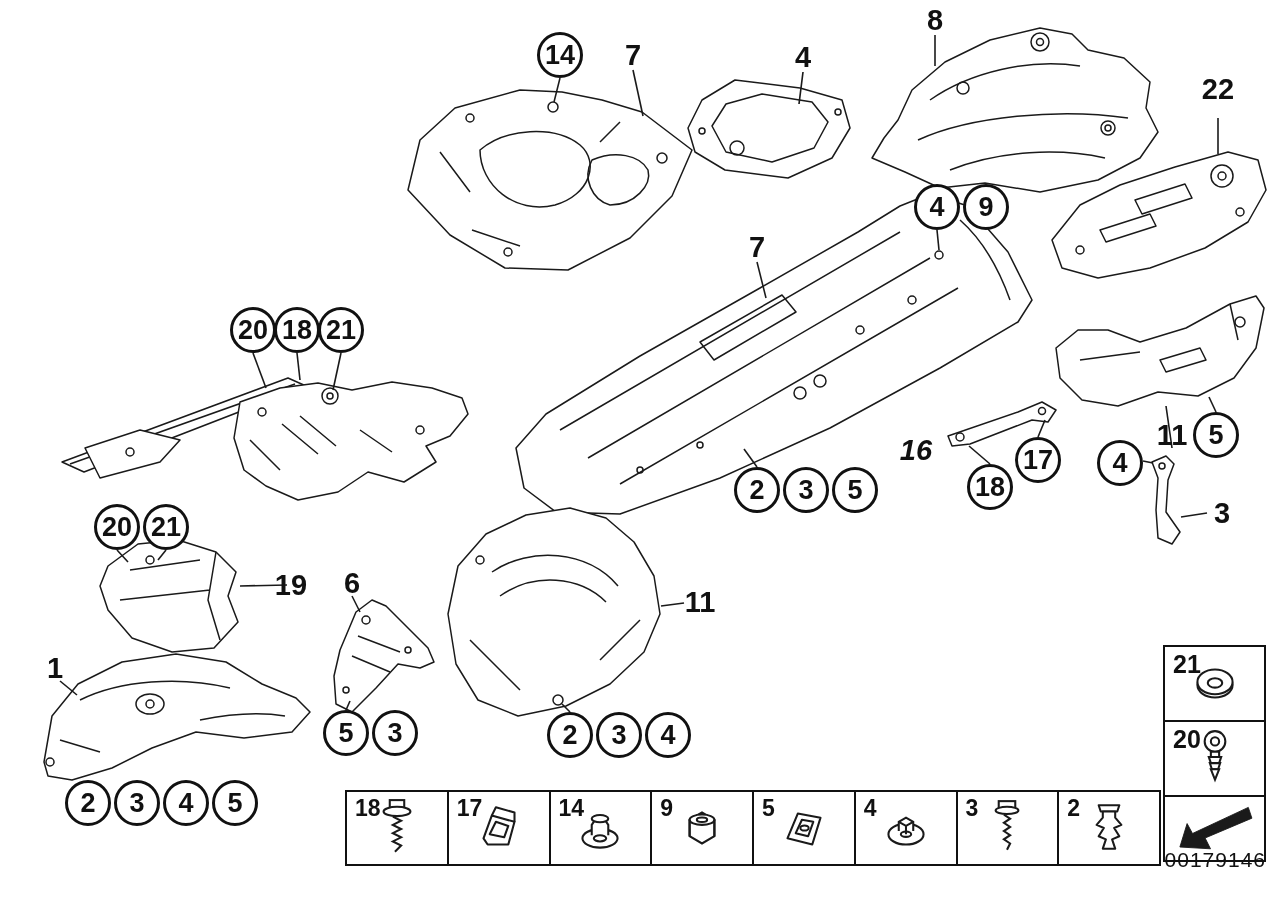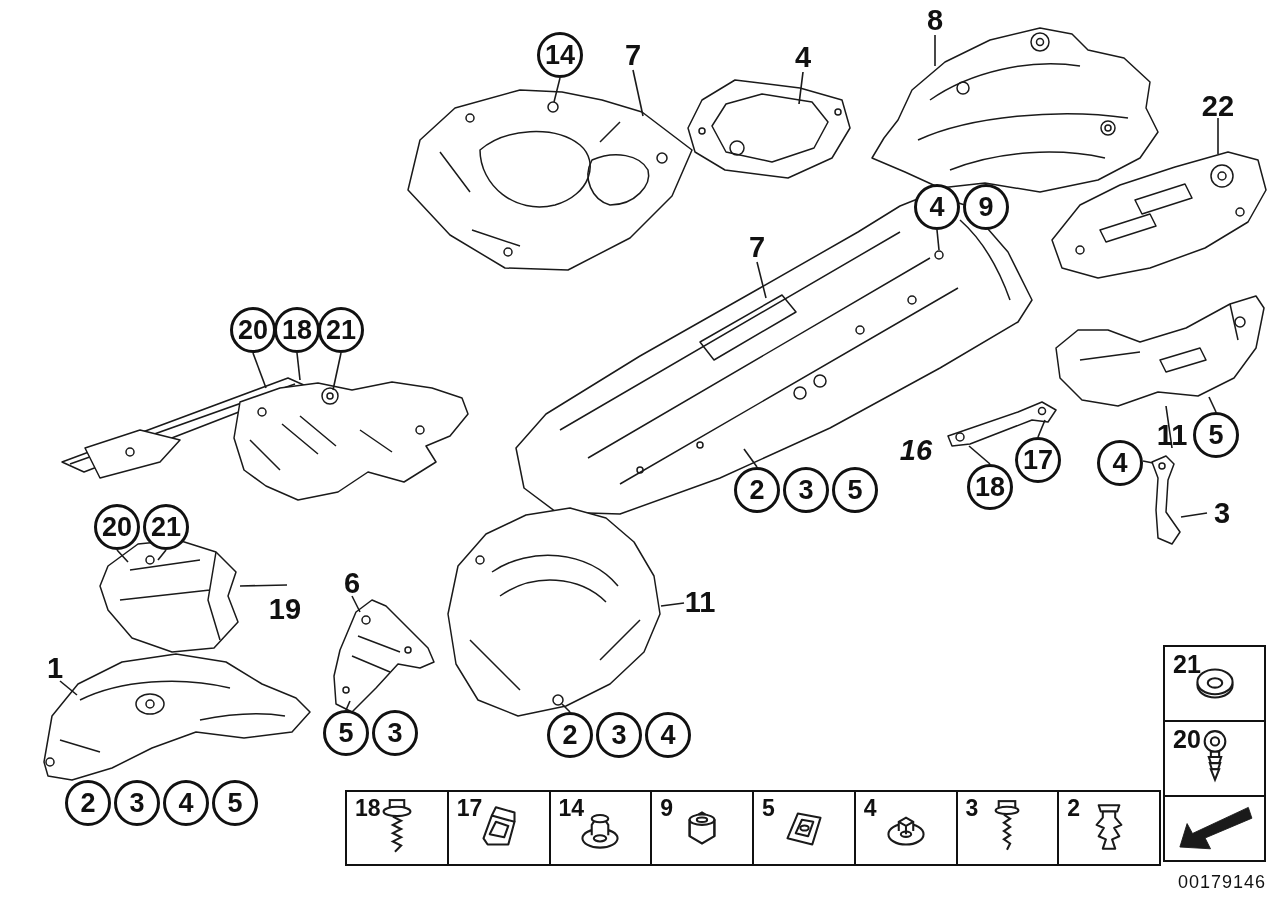--- a/index.html
+++ b/index.html
@@ -33,22 +33,22 @@
     position:absolute; left:1163px; top:645px; width:103px;
     border:2px solid #111; background:#fff; z-index:6;
   }
   .side-cell { height:75px; border-bottom:2px solid #111; position:relative; display:flex; }
   .side-cell:last-child { border-bottom:none; height:63px; }
   .side-cell .legend-num { font-size:25px; }
   .side-cell .fastener-icon { width:50px; height:62px; }
   .arrow-icon { margin:auto; width:88px; height:54px; }
 
   #part-number {
-    position:absolute; right:22px; top:872px;
-    font-size:18px; letter-spacing:1px; z-index:6;
+    position:absolute; right:22px; top:848px;
+    font-size:21px; letter-spacing:1px; z-index:6;
   }
 </style>
 </head>
 <body>
 
 <div id="canvas">
 
   <svg id="line-art" width="1288" height="910" viewBox="0 0 1288 910" xmlns="http://www.w3.org/2000/svg" xmlns:xlink="http://www.w3.org/1999/xlink">
     <defs>
       <symbol id="sym-screw-washer" viewBox="0 0 40 60">
@@ -281,40 +281,40 @@
       <line x1="346" y1="710" x2="350" y2="701"></line>
       <line x1="570" y1="712" x2="562" y2="704"></line>
     </g>
   </svg>
 
   <div id="callout-layer">
       <div class="callout-circle" style="left: 560px; top: 55px;">14</div>
       <div class="part-label" style="left: 633px; top: 55px;">7</div>
       <div class="part-label" style="left: 803px; top: 57px;">4</div>
       <div class="part-label" style="left: 935px; top: 20px;">8</div>
-      <div class="part-label" style="left: 1218px; top: 106px;">22</div>
+      <div class="part-label" style="left: 1218px; top: 89px;">22</div>
       <div class="callout-circle" style="left: 937px; top: 207px;">4</div>
       <div class="callout-circle" style="left: 986px; top: 207px;">9</div>
       <div class="part-label" style="left: 757px; top: 247px;">7</div>
       <div class="callout-circle" style="left: 253px; top: 330px;">20</div>
       <div class="callout-circle" style="left: 297px; top: 330px;">18</div>
       <div class="callout-circle" style="left: 341px; top: 330px;">21</div>
       <div class="part-label" style="left: 916px; top: 450px; font-style: italic;">16</div>
       <div class="callout-circle" style="left: 1038px; top: 460px;">17</div>
       <div class="callout-circle" style="left: 990px; top: 487px;">18</div>
       <div class="callout-circle" style="left: 1120px; top: 463px;">4</div>
       <div class="part-label" style="left: 1172px; top: 435px;">11</div>
       <div class="callout-circle" style="left: 1216px; top: 435px;">5</div>
       <div class="part-label" style="left: 1222px; top: 513px;">3</div>
       <div class="callout-circle" style="left: 757px; top: 490px;">2</div>
       <div class="callout-circle" style="left: 806px; top: 490px;">3</div>
       <div class="callout-circle" style="left: 855px; top: 490px;">5</div>
       <div class="callout-circle" style="left: 117px; top: 527px;">20</div>
       <div class="callout-circle" style="left: 166px; top: 527px;">21</div>
-      <div class="part-label" style="left: 285px; top: 585px; margin-top: 24px;">19</div>
+      <div class="part-label" style="left: 291px; top: 585px;">19</div>
       <div class="part-label" style="left: 352px; top: 583px;">6</div>
       <div class="part-label" style="left: 700px; top: 602px;">11</div>
       <div class="part-label" style="left: 55px; top: 668px;">1</div>
       <div class="callout-circle" style="left: 346px; top: 733px;">5</div>
       <div class="callout-circle" style="left: 395px; top: 733px;">3</div>
       <div class="callout-circle" style="left: 570px; top: 735px;">2</div>
       <div class="callout-circle" style="left: 619px; top: 735px;">3</div>
       <div class="callout-circle" style="left: 668px; top: 735px;">4</div>
       <div class="callout-circle" style="left: 88px; top: 803px;">2</div>
       <div class="callout-circle" style="left: 137px; top: 803px;">3</div>

